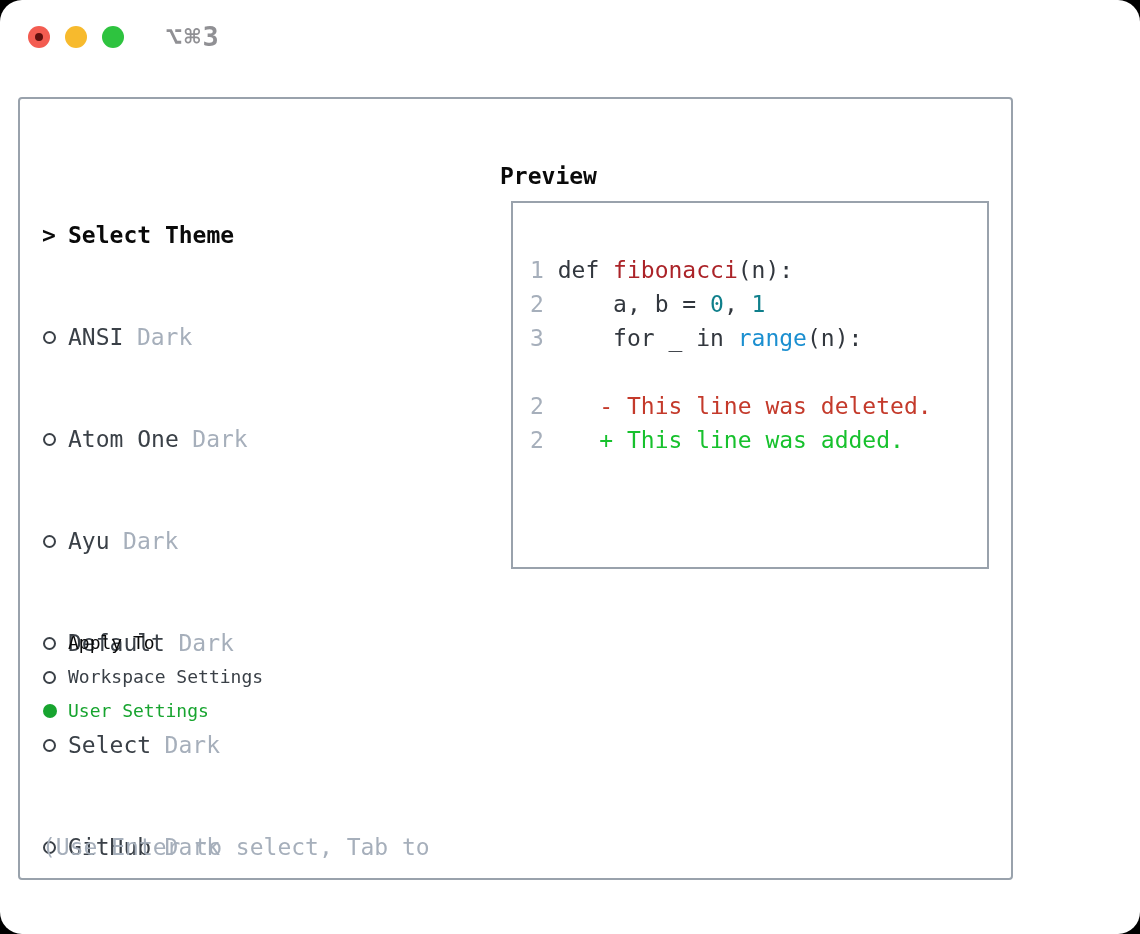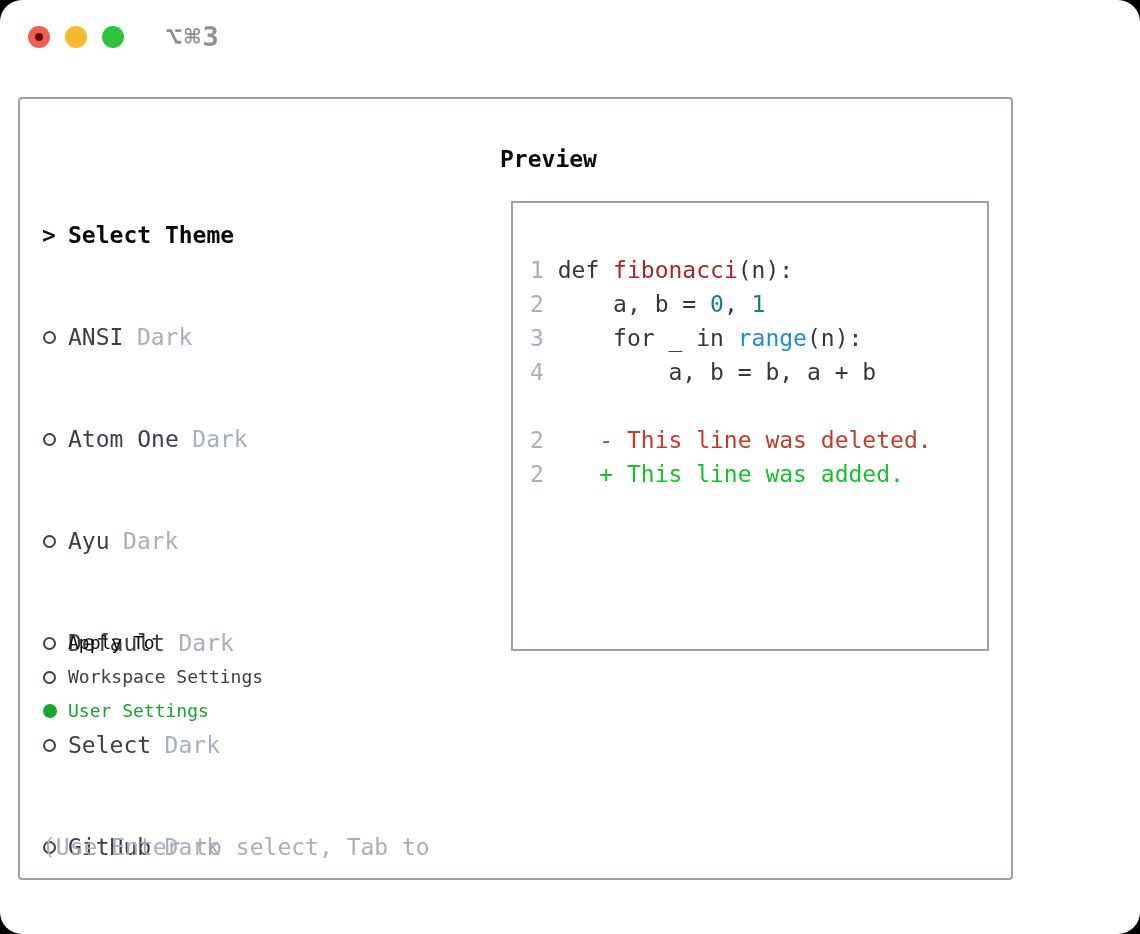--- a/index.html
+++ b/index.html
@@ -32,23 +32,23 @@
   .hdr{font-weight:bold;color:var(--header-black);}
   .item-label{color:var(--text-dark);}
   .item-label.selected{color:var(--accent-green);}
   .variant{color:var(--muted-gray);margin-left:13.5px;}
   .apply-block{position:absolute;left:22px;top:527px;font-size:18px;line-height:34px;}
   .apply-hdr{color:var(--header-black);margin-left:26px;height:34px;display:flex;align-items:center;}
   .help{position:absolute;left:22px;top:663px;font-size:23px;line-height:34px;
         color:var(--muted-gray);white-space:pre;}
 
   
-  .preview-label{position:absolute;left:480px;top:43px;font-size:23px;line-height:34px;
+  .preview-label{position:absolute;left:480px;top:60px;font-size:23px;line-height:34px;
                  font-weight:bold;color:var(--header-black);}
-  .preview-box{position:absolute;left:491px;top:102px;width:478px;height:450px;
+  .preview-box{position:absolute;left:491px;top:102px;width:478px;height:368px;
                border:2px solid var(--border-gray);box-sizing:border-box;background:#fff;
                padding:50px 0 10px 17px;overflow:hidden;}
   .cl{font-size:23px;line-height:34px;white-space:pre;}
   .num{color:var(--linenum-gray);}
   .c-plain{color:var(--code-plain);}
   .c-func{color:var(--code-red);}
   .c-num{color:var(--code-teal);}
   .c-builtin{color:var(--code-blue);}
   .c-context{color:var(--context-gray);}
   .c-removed{color:var(--diff-red);}
@@ -134,20 +134,19 @@
     <div class="help">
       <div>(Use Enter to select, Tab to</div>
       <div>change focus)</div>
     </div>
 
     <div class="preview-label">Preview</div>
     <div class="preview-box">
       <div class="cl"><span class="num">1</span><span class="c-plain"> def </span><span class="c-func">fibonacci</span><span class="c-plain">(n):</span></div>
       <div class="cl"><span class="num">2</span><span class="c-plain">     a, b = </span><span class="c-num">0</span><span class="c-plain">, </span><span class="c-num">1</span></div>
       <div class="cl"><span class="num">3</span><span class="c-plain">     for _ in </span><span class="c-builtin">range</span><span class="c-plain">(n):</span></div>
-      <div class="cl"><span class="num">4</span><span class="c-plain">         a, b = b, a + b</span></div>
       <div class="cl"><span class="num"></span><span class="c-plain"></span>&nbsp;</div>
       <div class="cl"><span class="num">2</span><span class="c-removed">    - This line was deleted.</span></div>
       <div class="cl"><span class="num">2</span><span class="c-added">    + This line was added.</span></div>
     </div>
 
   </div>
 </div>
 
 </body></html>

